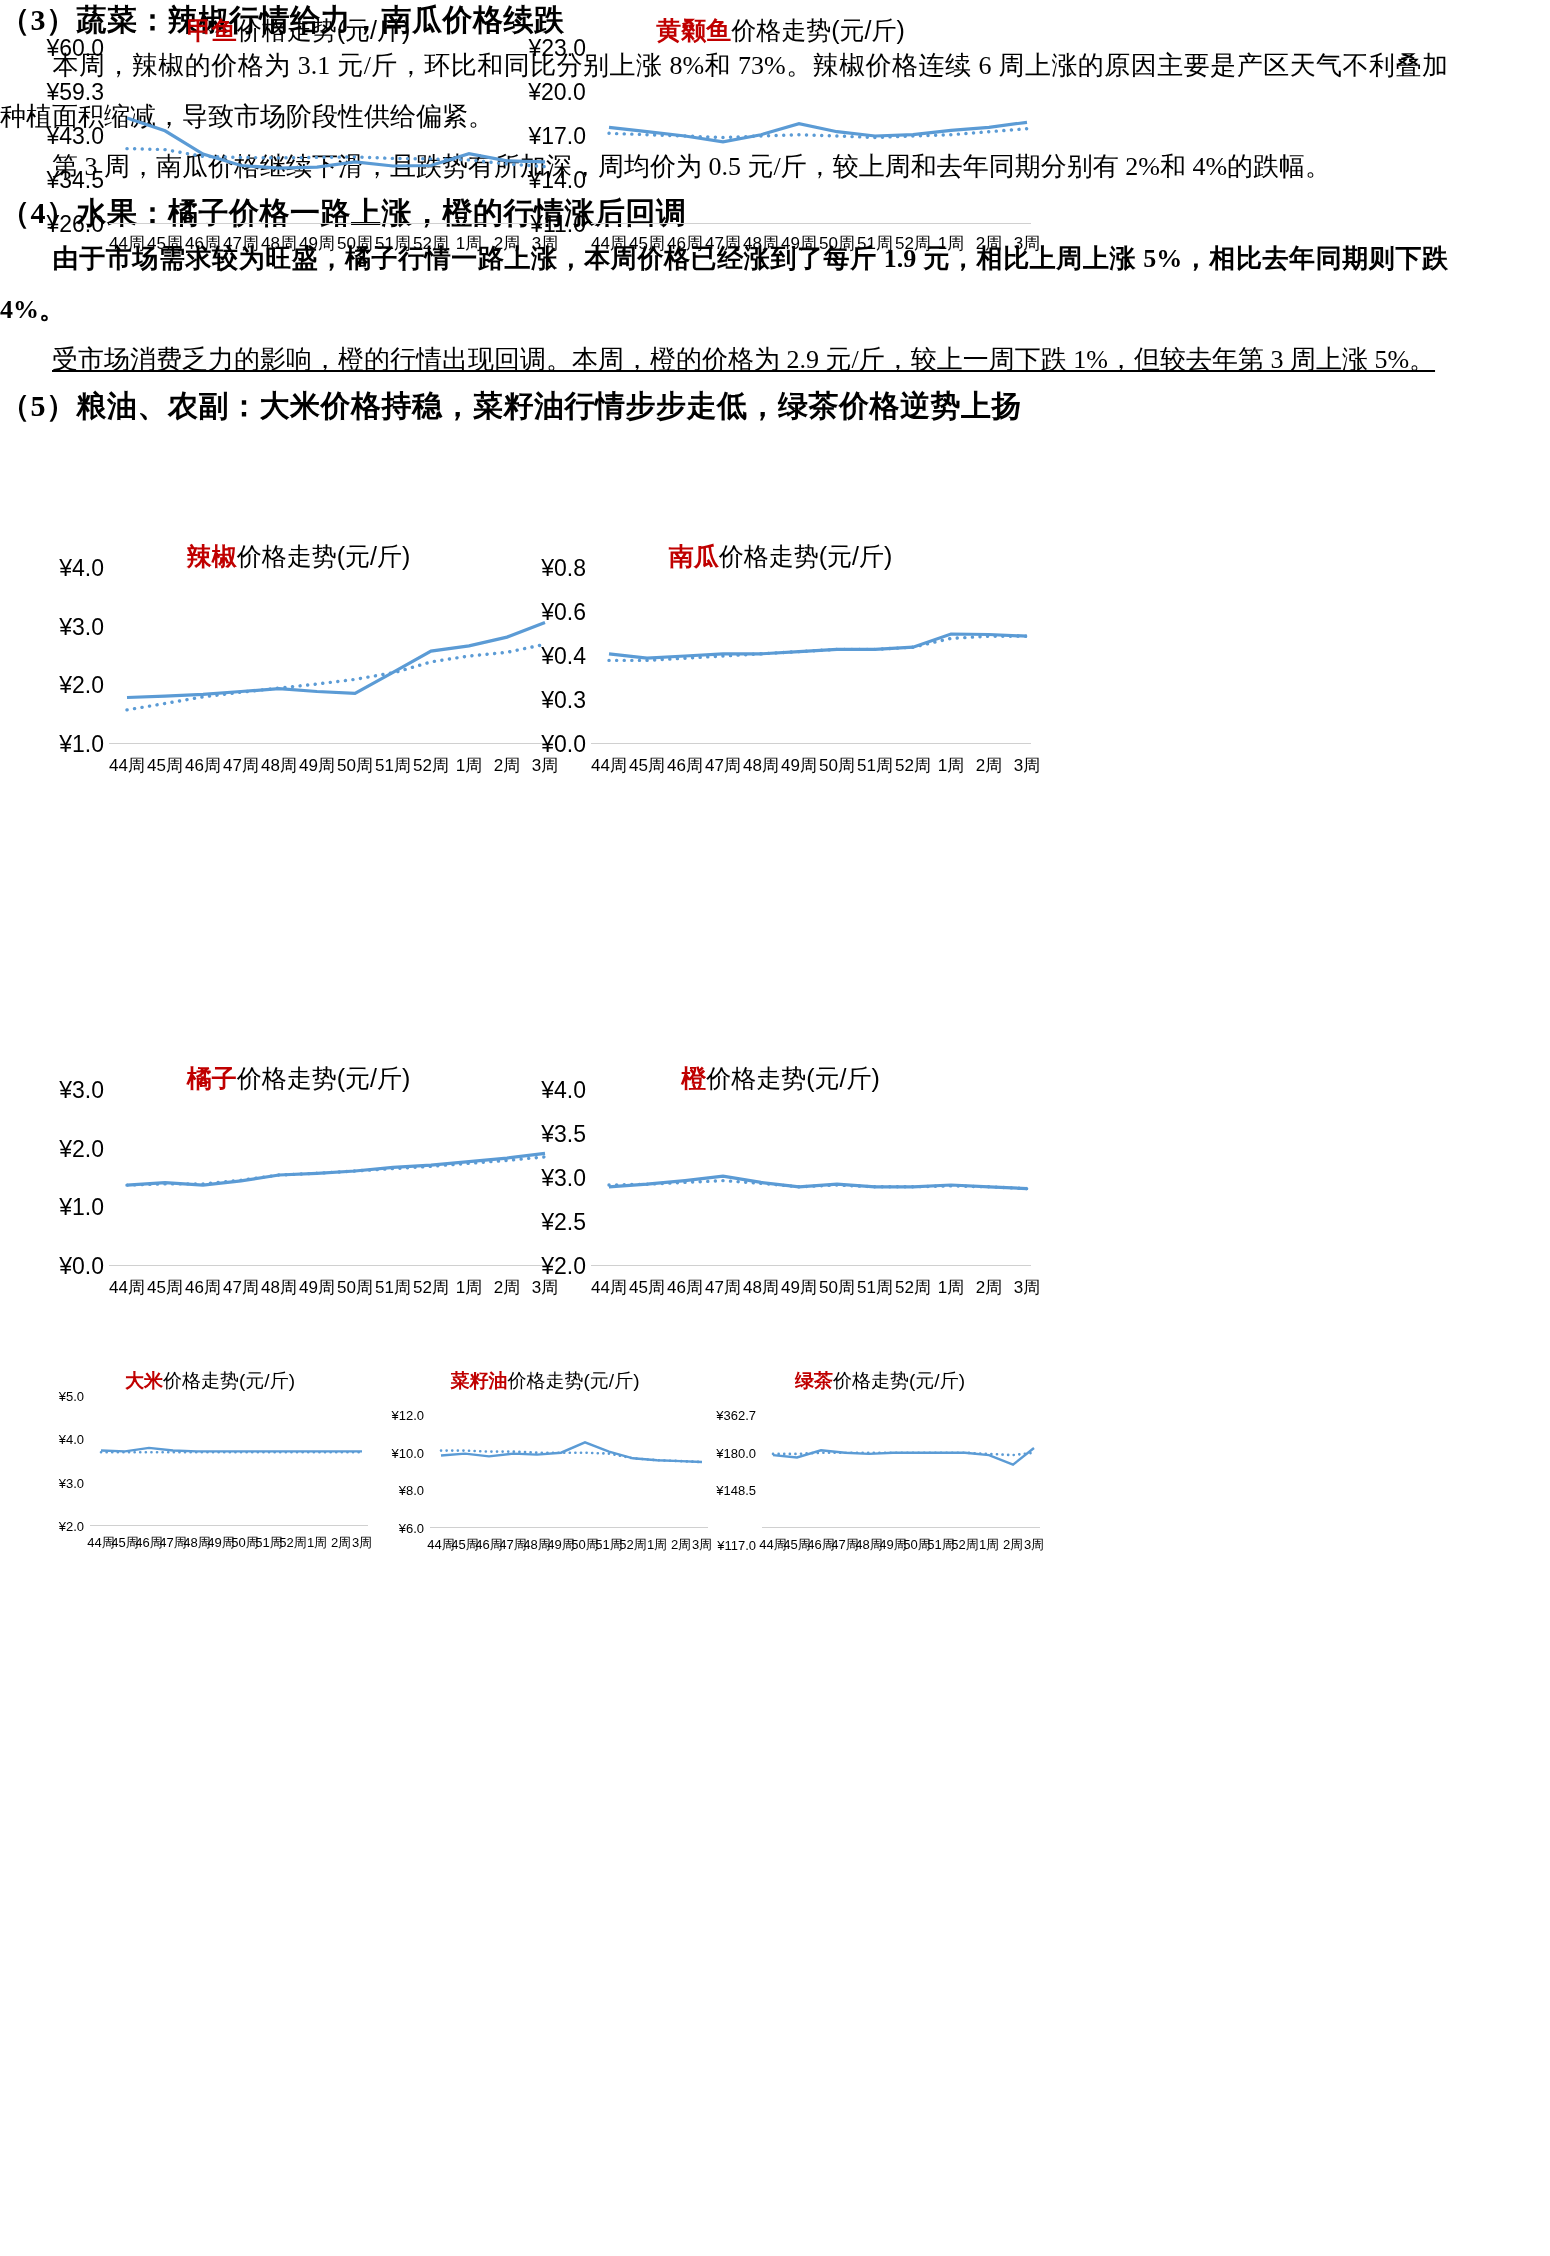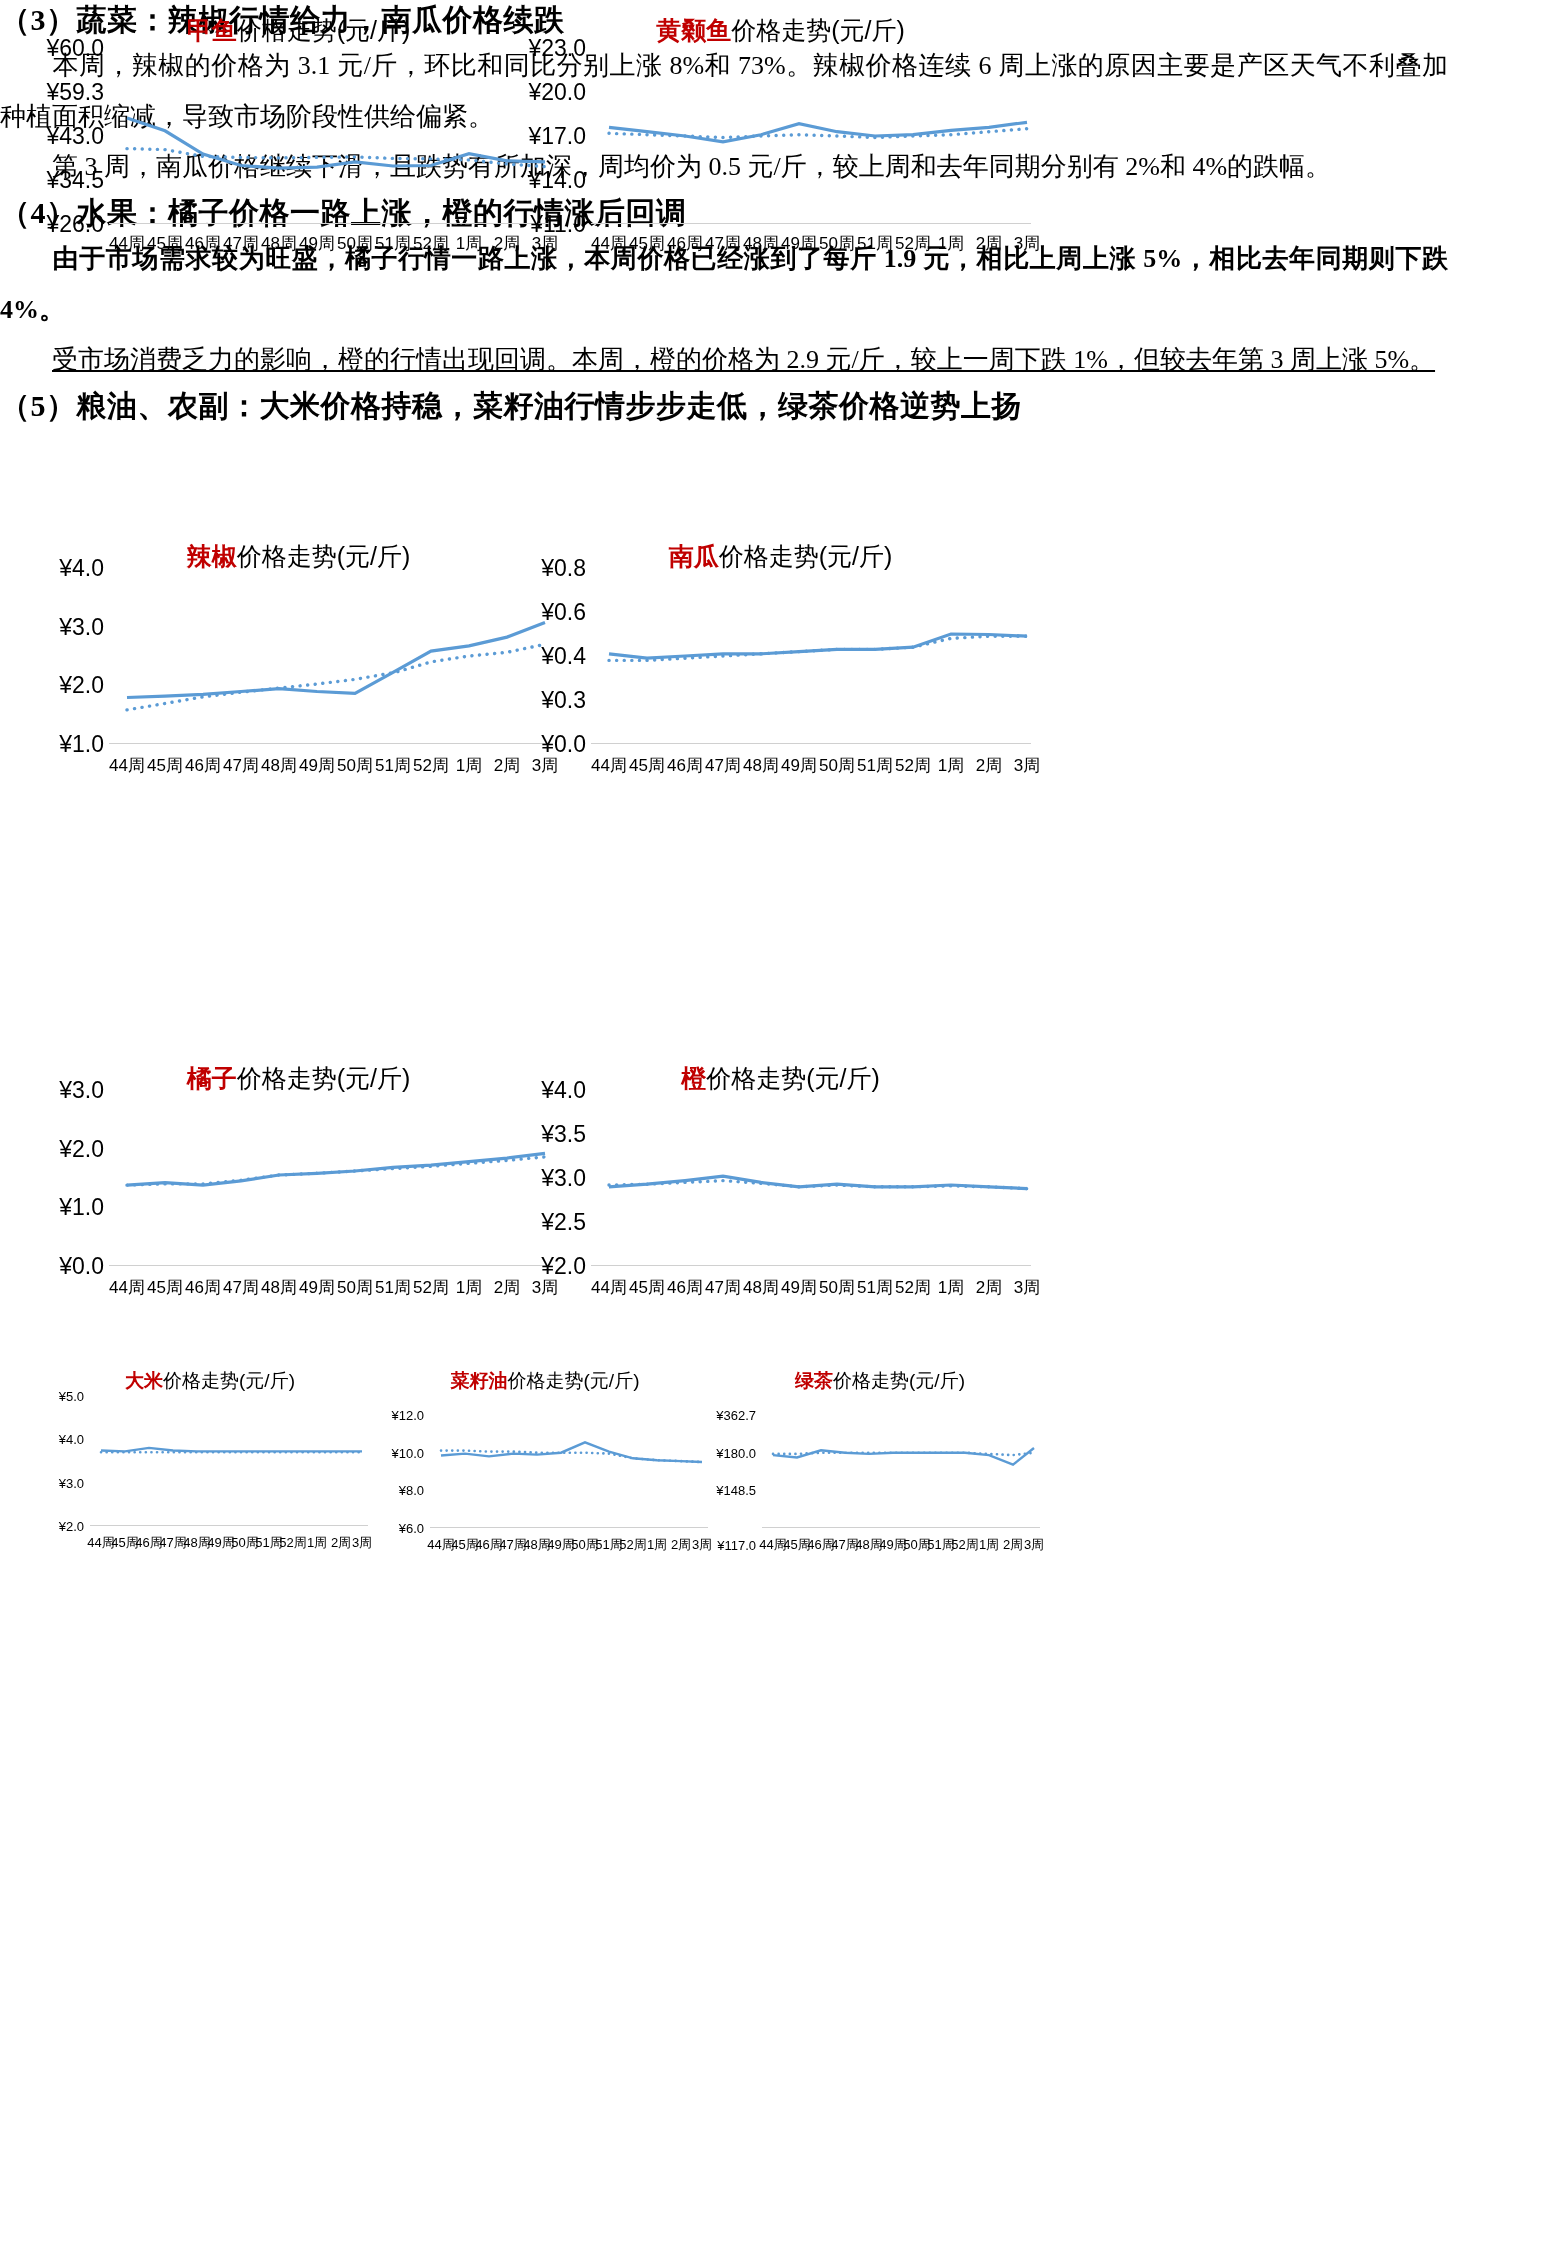--- a/index.html
+++ b/index.html
@@ -111,21 +111,21 @@
     <div class="title">
       <span class="hl">黄颡鱼</span><span class="rest">价格走势(元/斤)</span>
     </div>
     <div class="plot" style="left:63px; top:34px; width:440px; height:176px;">
       <div class="axis-x"></div>
       <svg width="440" height="176" viewBox="0 0 440 176">
         <polyline class="dotline" points="18,85.3 56,86.7 94,88.0 132,89.5 170,88.0 208,86.7 246,88.0 284,89.5 322,88.0 360,86.7 398,83.7 436,80.7"></polyline>
         <polyline class="solidline" points="18,79.3 56,83.7 94,88.0 132,93.9 170,86.7 208,75.7 246,83.7 284,88.0 322,86.7 360,82.3 398,79.3 436,74.3"></polyline>
       </svg>
       <div class="ylab" style="left:-63px; top:0px; width:58px;">¥23.0</div>
-      <div class="ylab" style="left:-63px; top:44px; width:58px;">¥20.0</div>
+      <div class="ylab" style="left:-63px; top:44px; width:58px;text-align:center;">¥20.0</div>
       <div class="ylab" style="left:-63px; top:88px; width:58px;">¥17.0</div>
       <div class="ylab" style="left:-63px; top:132px; width:58px;">¥14.0</div>
       <div class="ylab" style="left:-63px; top:176px; width:58px;">¥11.0</div>
       <div class="xlab" style="left:18px; top:184px;">44周</div>
       <div class="xlab" style="left:56px; top:184px;">45周</div>
       <div class="xlab" style="left:94px; top:184px;">46周</div>
       <div class="xlab" style="left:132px; top:184px;">47周</div>
       <div class="xlab" style="left:170px; top:184px;">48周</div>
       <div class="xlab" style="left:208px; top:184px;">49周</div>
       <div class="xlab" style="left:246px; top:184px;">50周</div>

